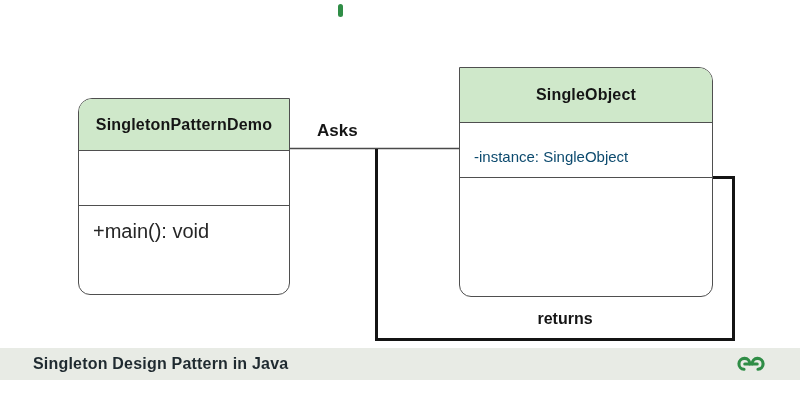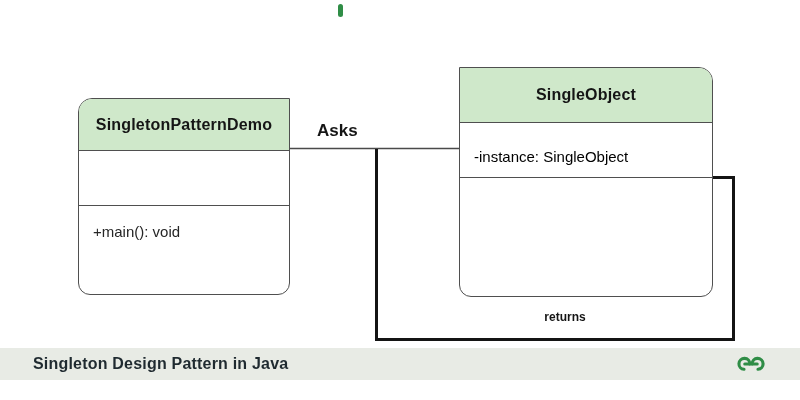--- a/index.html
+++ b/index.html
@@ -44,38 +44,38 @@
     letter-spacing:.2px;
     box-sizing:border-box;
   }
   .box-left .uml-header{height:52px;}
   .box-right .uml-header{height:55px;}
   .uml-attrs{
     border-bottom:1.4px solid #4f4f4f;
     box-sizing:border-box;
     display:flex;align-items:center;
     padding:12px 0 0 14px;
-    font-size:15px;color:#000000;
+    font-size:15px;color:#0c4a6e;
   }
   .box-left .uml-attrs{height:55px;}
   .box-right .uml-attrs{height:55px;}
   .uml-methods{
     box-sizing:border-box;
     padding:14px 0 0 14px;
-    font-size:15px;color:#262626;
+    font-size:20px;color:#262626;
     line-height:23px;
   }
   .box-left .uml-methods{display:flex;align-items:center;padding:0 0 0 14px;height:50px;}
   
   .rel-label{
     position:absolute;
     font-weight:bold;color:#151515;
   }
   .label-asks{left:317px;top:105px;font-size:17px;margin-top:16px;}
-  .label-returns{left:505px;top:310px;width:120px;text-align:center;font-size:12px;}
+  .label-returns{left:505px;top:310px;width:120px;text-align:center;font-size:16px;}
   
   .wires{
     position:absolute;left:0;top:0;width:800px;height:400px;
     pointer-events:none;
   }
   
   .footer{
     position:absolute;left:0;top:348px;width:800px;height:32px;
     background:#e8ebe5;
     display:flex;align-items:center;justify-content:space-between;

